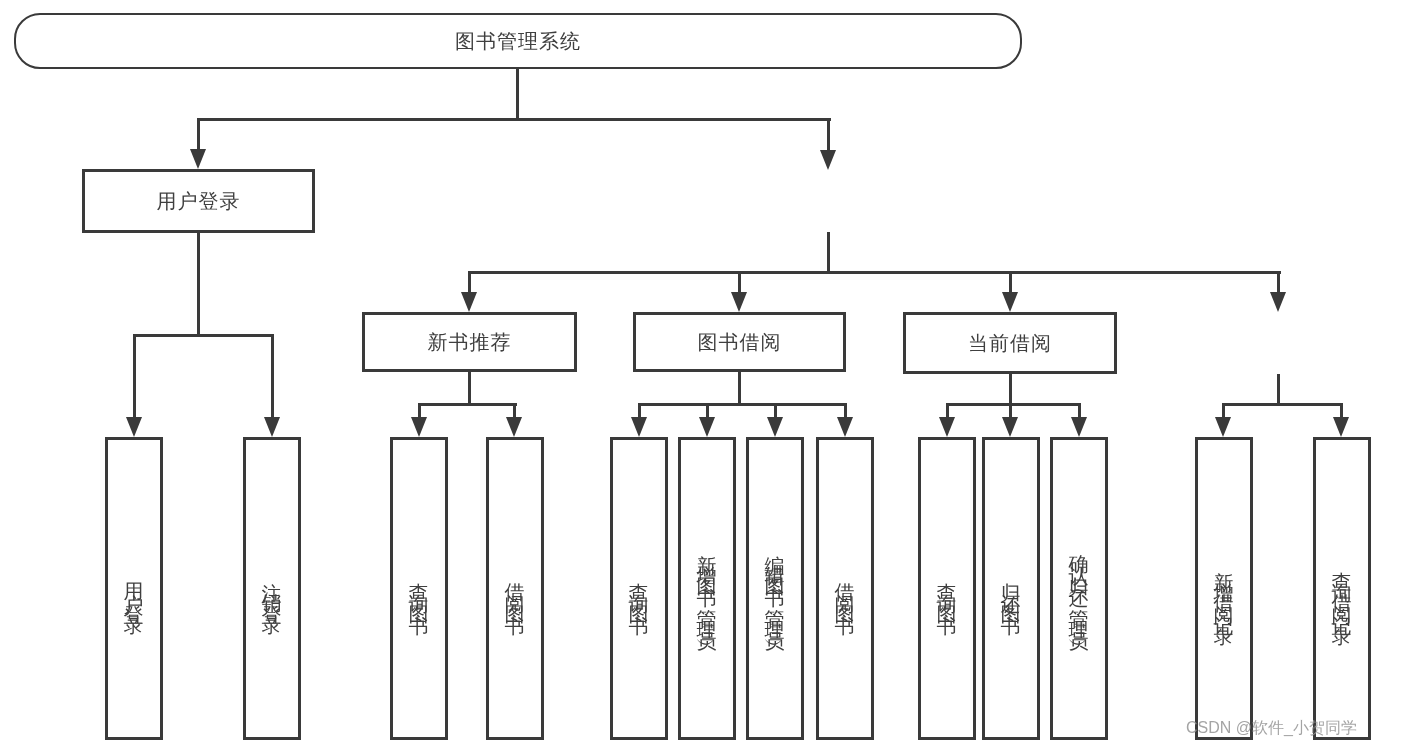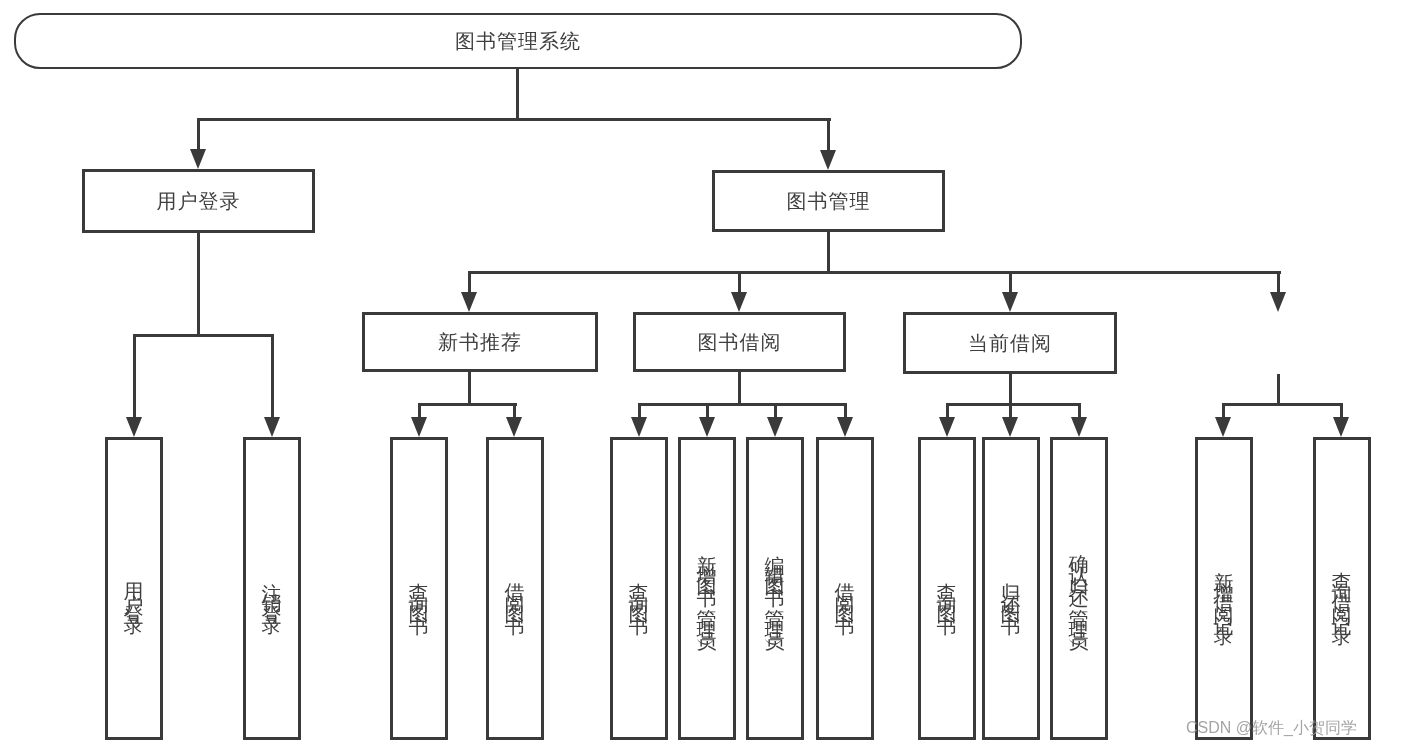--- a/index.html
+++ b/index.html
@@ -74,36 +74,33 @@
   <div class="vline" style="left:516px; top:69px; height:51px;"></div>
   <div class="hline" style="left:197px; top:118px; width:634px;"></div>
   <div class="vline" style="left:197px; top:118px; height:33px;"></div>
   <div class="arrow" style="left:190px; top:149px;"></div>
   <div class="vline" style="left:827px; top:118px; height:33px;"></div>
   <div class="arrow" style="left:820px; top:150px;"></div>
 
   <div class="node" style="left:82px; top:169px; width:233px; height:64px;">
     <span>用户登录</span>
   </div>
-  <div class="node" style="left:712px; top:170px; width:233px; height:62px;">
-    <span>图书管理</span>
-  </div>
 
   <div class="vline" style="left:827px; top:232px; height:42px;"></div>
   <div class="hline" style="left:468px; top:271px; width:813px;"></div>
   <div class="vline" style="left:468px; top:271px; height:23px;"></div>
   <div class="arrow" style="left:461px; top:292px;"></div>
   <div class="vline" style="left:738px; top:271px; height:23px;"></div>
   <div class="arrow" style="left:731px; top:292px;"></div>
   <div class="vline" style="left:1009px; top:271px; height:23px;"></div>
   <div class="arrow" style="left:1002px; top:292px;"></div>
   <div class="vline" style="left:1277px; top:271px; height:23px;"></div>
   <div class="arrow" style="left:1270px; top:292px;"></div>
 
-  <div class="node" style="left:362px; top:312px; width:236px; height:60px;">
+  <div class="node" style="left:362px; top:312px; width:215px; height:60px;">
     <span>新书推荐</span>
   </div>
   <div class="node" style="left:633px; top:312px; width:213px; height:60px;">
     <span>图书借阅</span>
   </div>
   <div class="node" style="left:903px; top:312px; width:214px; height:62px;">
     <span>当前借阅</span>
   </div>
 
   <div class="vline" style="left:197px; top:233px; height:104px;"></div>

